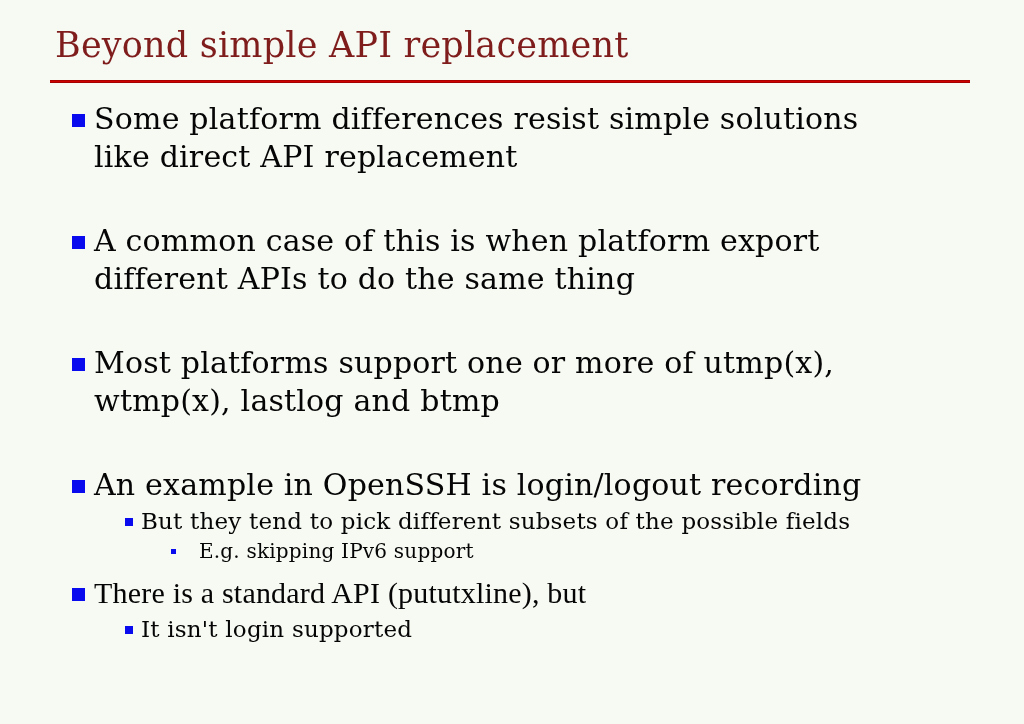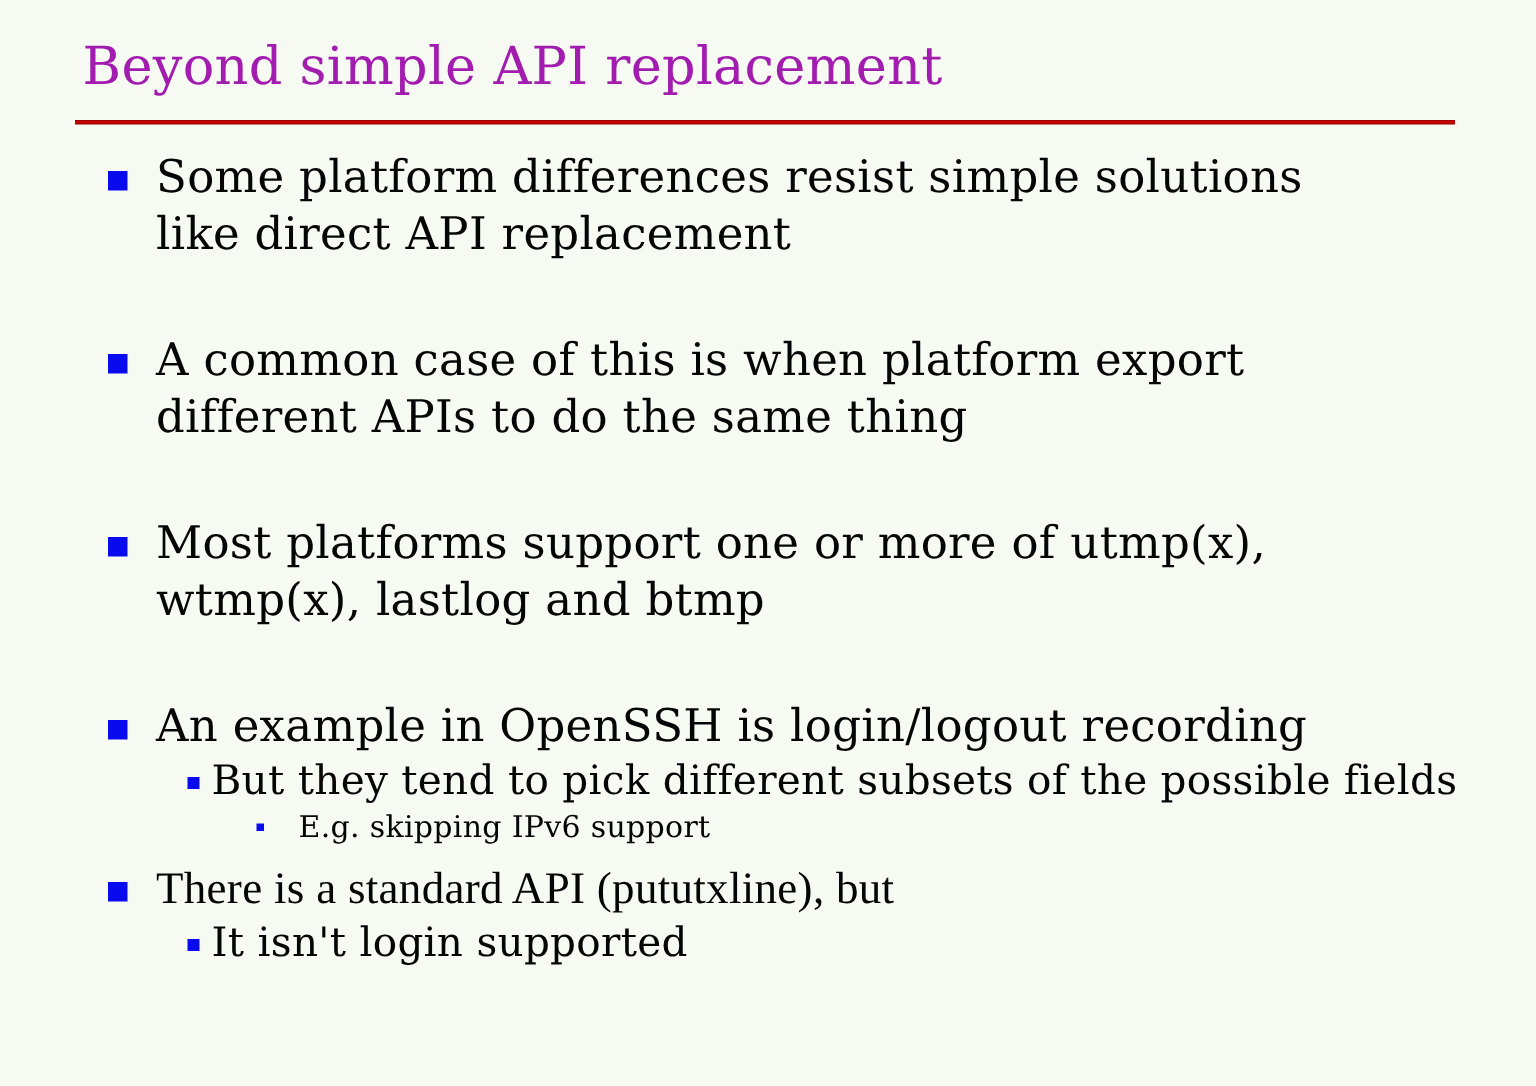--- a/index.html
+++ b/index.html
@@ -17,46 +17,46 @@
   .slide {
     position: relative;
     width: 1024px;
     height: 724px;
   }
   .title {
     margin: 24px 0 0 55px;
     font-size: 35px;
     line-height: 42px;
     font-weight: normal;
-    color: #a21caf;
+    color: #7f1d1d;
     letter-spacing: 0.2px;
   }
   .rule {
     margin: 14px 0 0 50px;
     width: 920px;
     height: 3px;
     background: linear-gradient(#8f0000, #d40000 45%, #8f0000);
   }
   .content {
     margin-top: 0;
   }
   .item {
     display: flex;
     align-items: flex-start;
   }
   .txt {
     white-space: pre-line;
   }
   
-  .item.l1 { margin-left: 72px; column-gap: 19px; }
+  .item.l1 { margin-left: 72px; column-gap: 9px; }
   .item.l1 .txt { font-size: 30px; line-height: 38px; letter-spacing: 0.2px; }
   .sq1 { flex: 0 0 13px; width: 13px; height: 13px; margin-top: 14px; background: #0a0aee; }
   
   .item.l2 { margin-left: 125px; column-gap: 8px; }
-  .item.l2 .txt { font-size: 27px; line-height: 30px; letter-spacing: 0.2px; }
+  .item.l2 .txt { font-size: 23px; line-height: 30px; letter-spacing: 0.2px; }
   .sq2 { flex: 0 0 8px; width: 8px; height: 8px; margin-top: 12px; background: #0a0aee; }
   
   .item.l3 { margin-left: 171px; column-gap: 23px; }
   .item.l3 .txt { font-size: 20px; line-height: 27px; letter-spacing: 0.2px; }
   .sq3 { flex: 0 0 5px; width: 5px; height: 5px; margin-top: 11px; background: #0a0aee; }
   
   .m-first { margin-top: 17px; }
   .m-group { margin-top: 46px; }
   .m-mid   { margin-top: 9px; font-family: Liberation Serif, serif; }
   .m-sub   { margin-top: 2px; }

